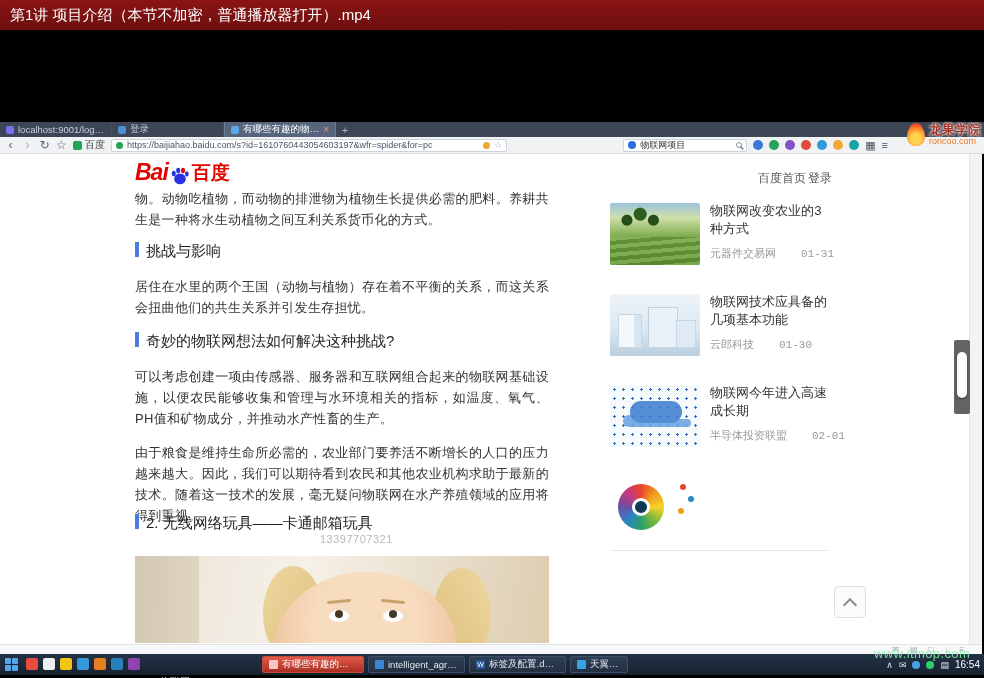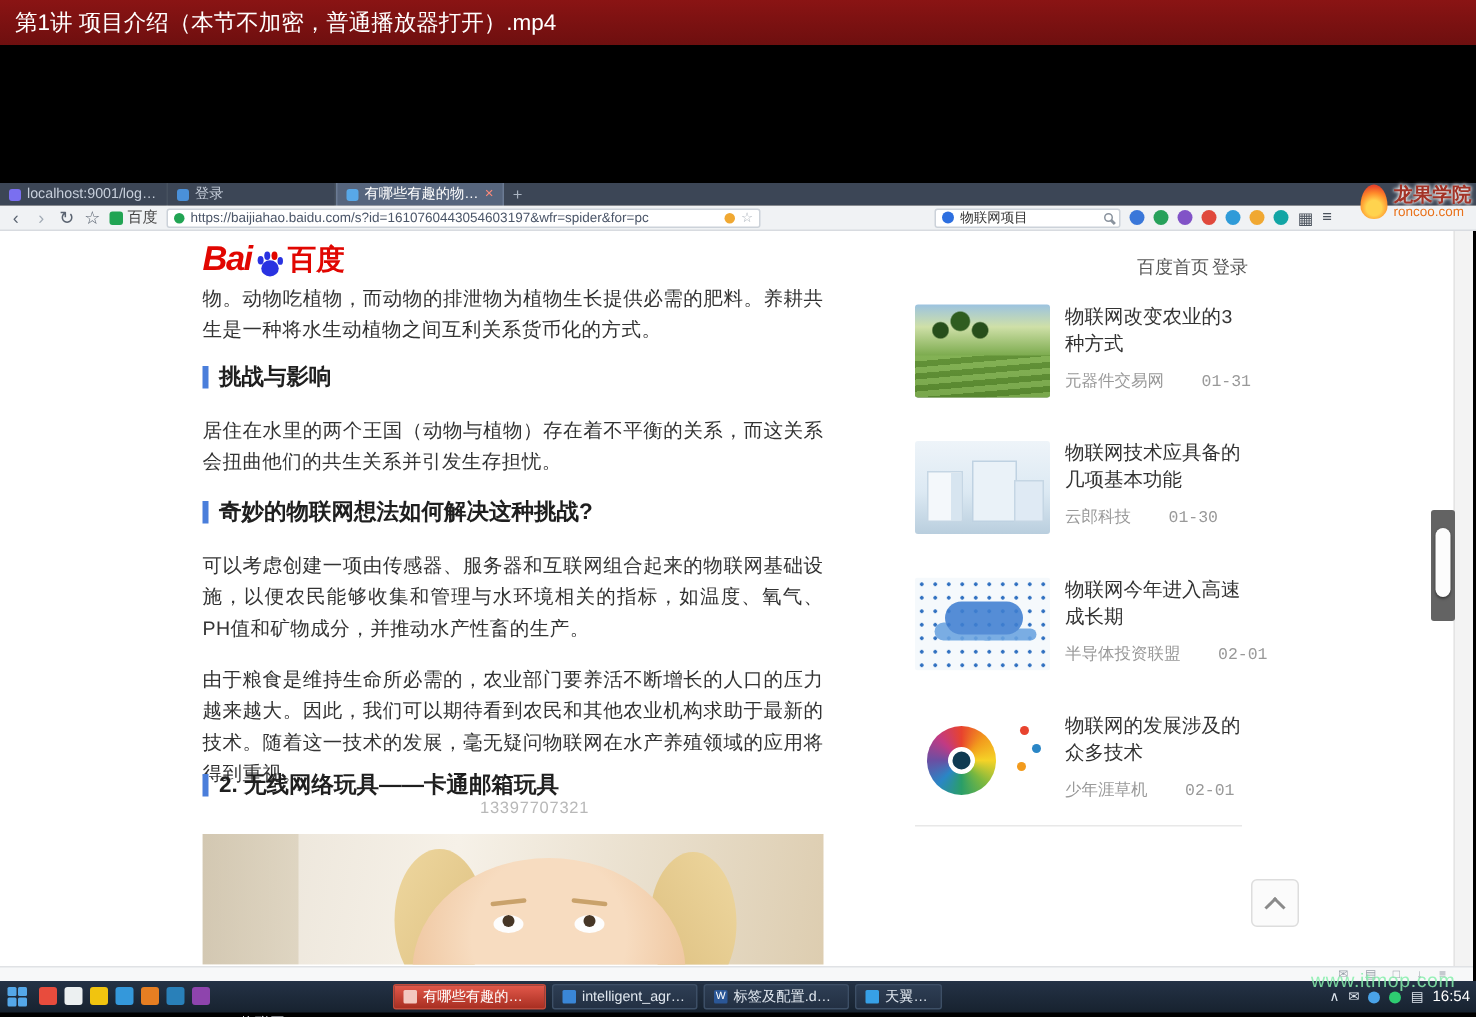--- a/index.html
+++ b/index.html
@@ -62,22 +62,22 @@
   .page { position:absolute; top:154px; left:0; width:982px; height:490px; background:#fff; overflow:hidden; }
 
   .bd-logo { position:absolute; left:135px; top:5px; display:flex; align-items:flex-end; gap:2px; cursor:pointer; }
   .bd-bai { font-size:23px; font-weight:bold; font-style:italic; color:#e10601; letter-spacing:-1px; }
   .bd-du { font-size:19px; font-weight:bold; color:#e10601; }
   .hdr-link { position:absolute; top:16px; font-size:12px; color:#555; cursor:pointer; }
   .hl-home { left:758px; } .hl-login { left:808px; }
 
   .art-p { position:absolute; left:135px; width:414px; font-size:13px; line-height:21px; color:#333;
            text-align:justify; letter-spacing:.3px; }
-  .art-h { position:absolute; left:135px; display:flex; align-items:center; gap:7px;
-           font-size:15px; font-weight:bold; color:#1f1f1f; }
+  .art-h { position:absolute; left:135px; display:flex; align-items:flex-start; gap:7px;
+           font-size:15px; font-weight:normal; color:#1f1f1f; }
   .art-h::before { content:""; width:4px; height:15px; background:#4a7edb; }
   .t-intro{top:34px}.t-h1{top:88px}.t-p1{top:122px}.t-h2{top:178px}.t-p2{top:212px}.t-p3{top:288px}.t-h3{top:360px}
   .stamp { position:absolute; left:320px; top:379px; font-size:11px; color:#b8b8b8; letter-spacing:.5px; }
 
   .art-img { position:absolute; left:135px; top:402px; width:414px; height:87px; overflow:hidden;
              background:linear-gradient(100deg,#e9e2d6,#f6f1e8 40%,#e7dcc8 75%,#ddcdb0); }
   .door { position:absolute; left:0; top:0; width:64px; height:100%;
           background:linear-gradient(90deg,#c9bca2,#d8cdb6); opacity:.7; }
   .head { position:absolute; left:140px; top:16px; width:182px; height:150px;
           border-radius:50% 50% 46% 46%;
@@ -326,26 +326,20 @@
       </span>
     </div>
     <div class="rel-item ri-3">
       <span class="rel-thumb th4">
         <span class="wheel"></span>
         <span class="wheelcore"></span>
         <span class="minidot md1"></span>
         <span class="minidot md2"></span>
         <span class="minidot md3"></span>
       </span>
-      <span class="rel-txt">
-        <div class="rel-title">物联网的发展涉及的众多技术</div>
-        <div class="rel-meta">
-          <span>少年涯草机</span><span class="date">02-01</span>
-        </div>
-      </span>
     </div>
     <div class="rel-div"></div>
 
     <div class="totop">
       <span class="chev"></span>
     </div>
 
     <div class="pg-scroll"></div>
     <div class="ov-strip">
       <span class="ov-thumb"></span>

